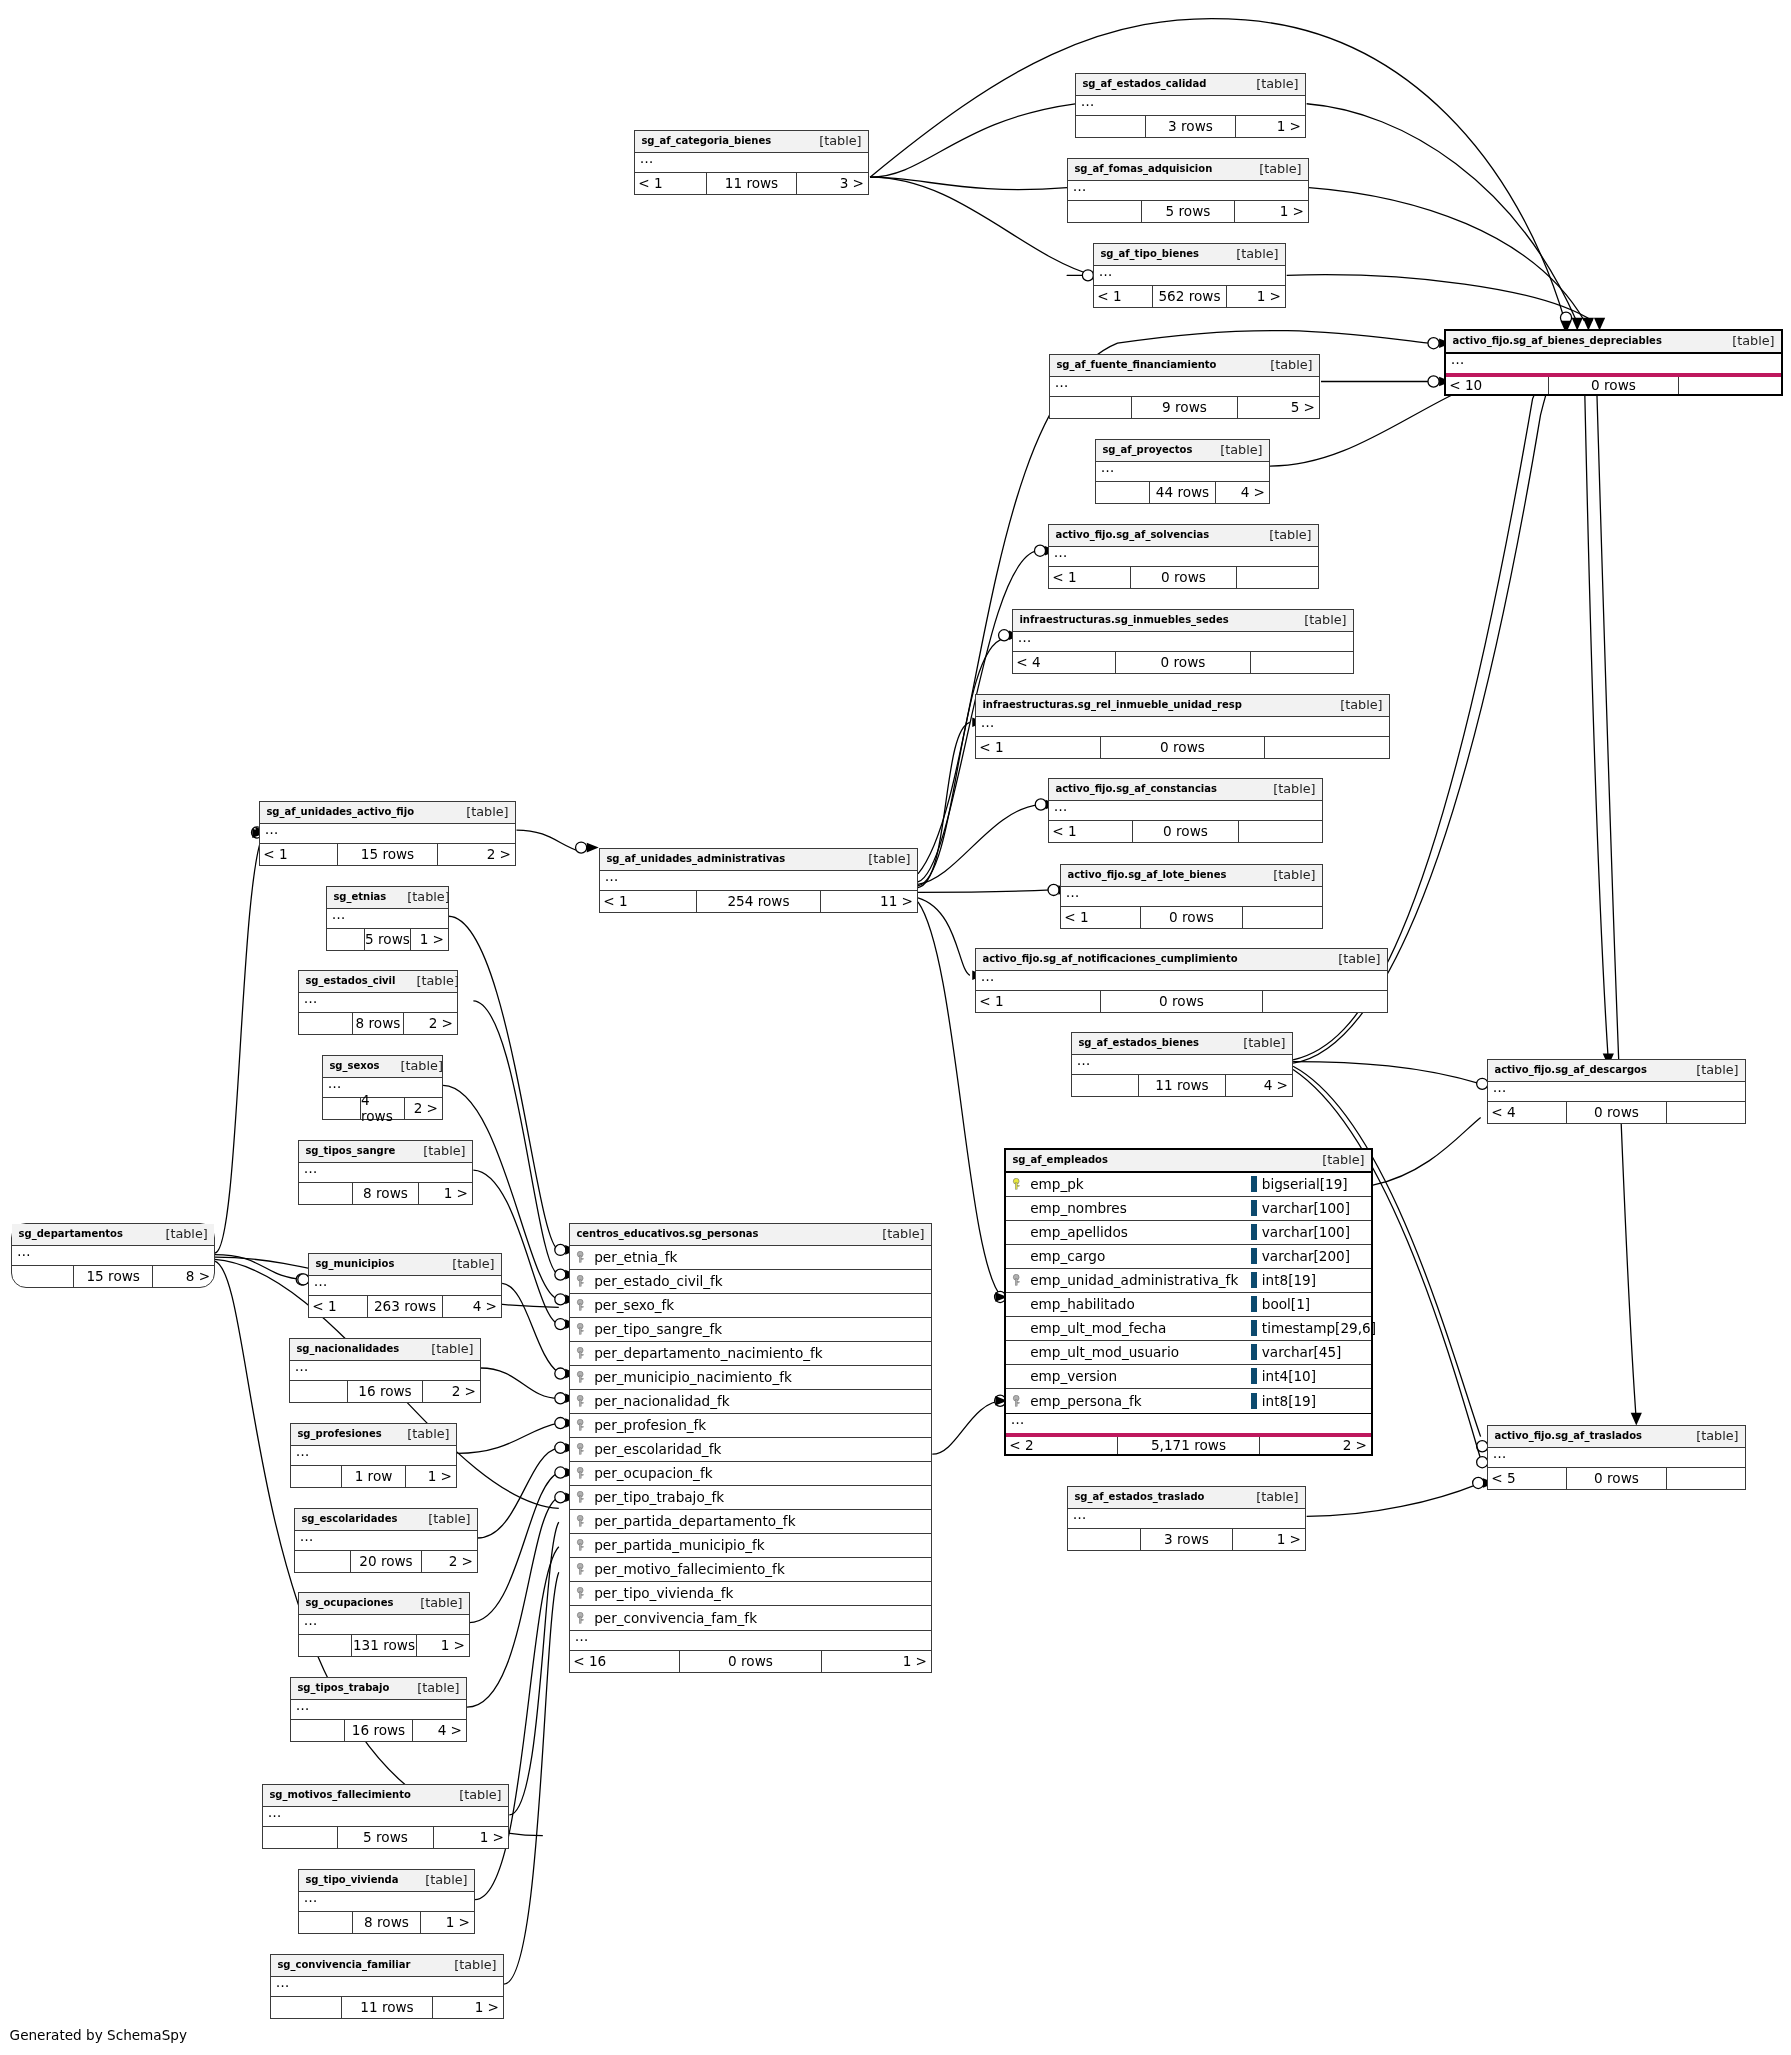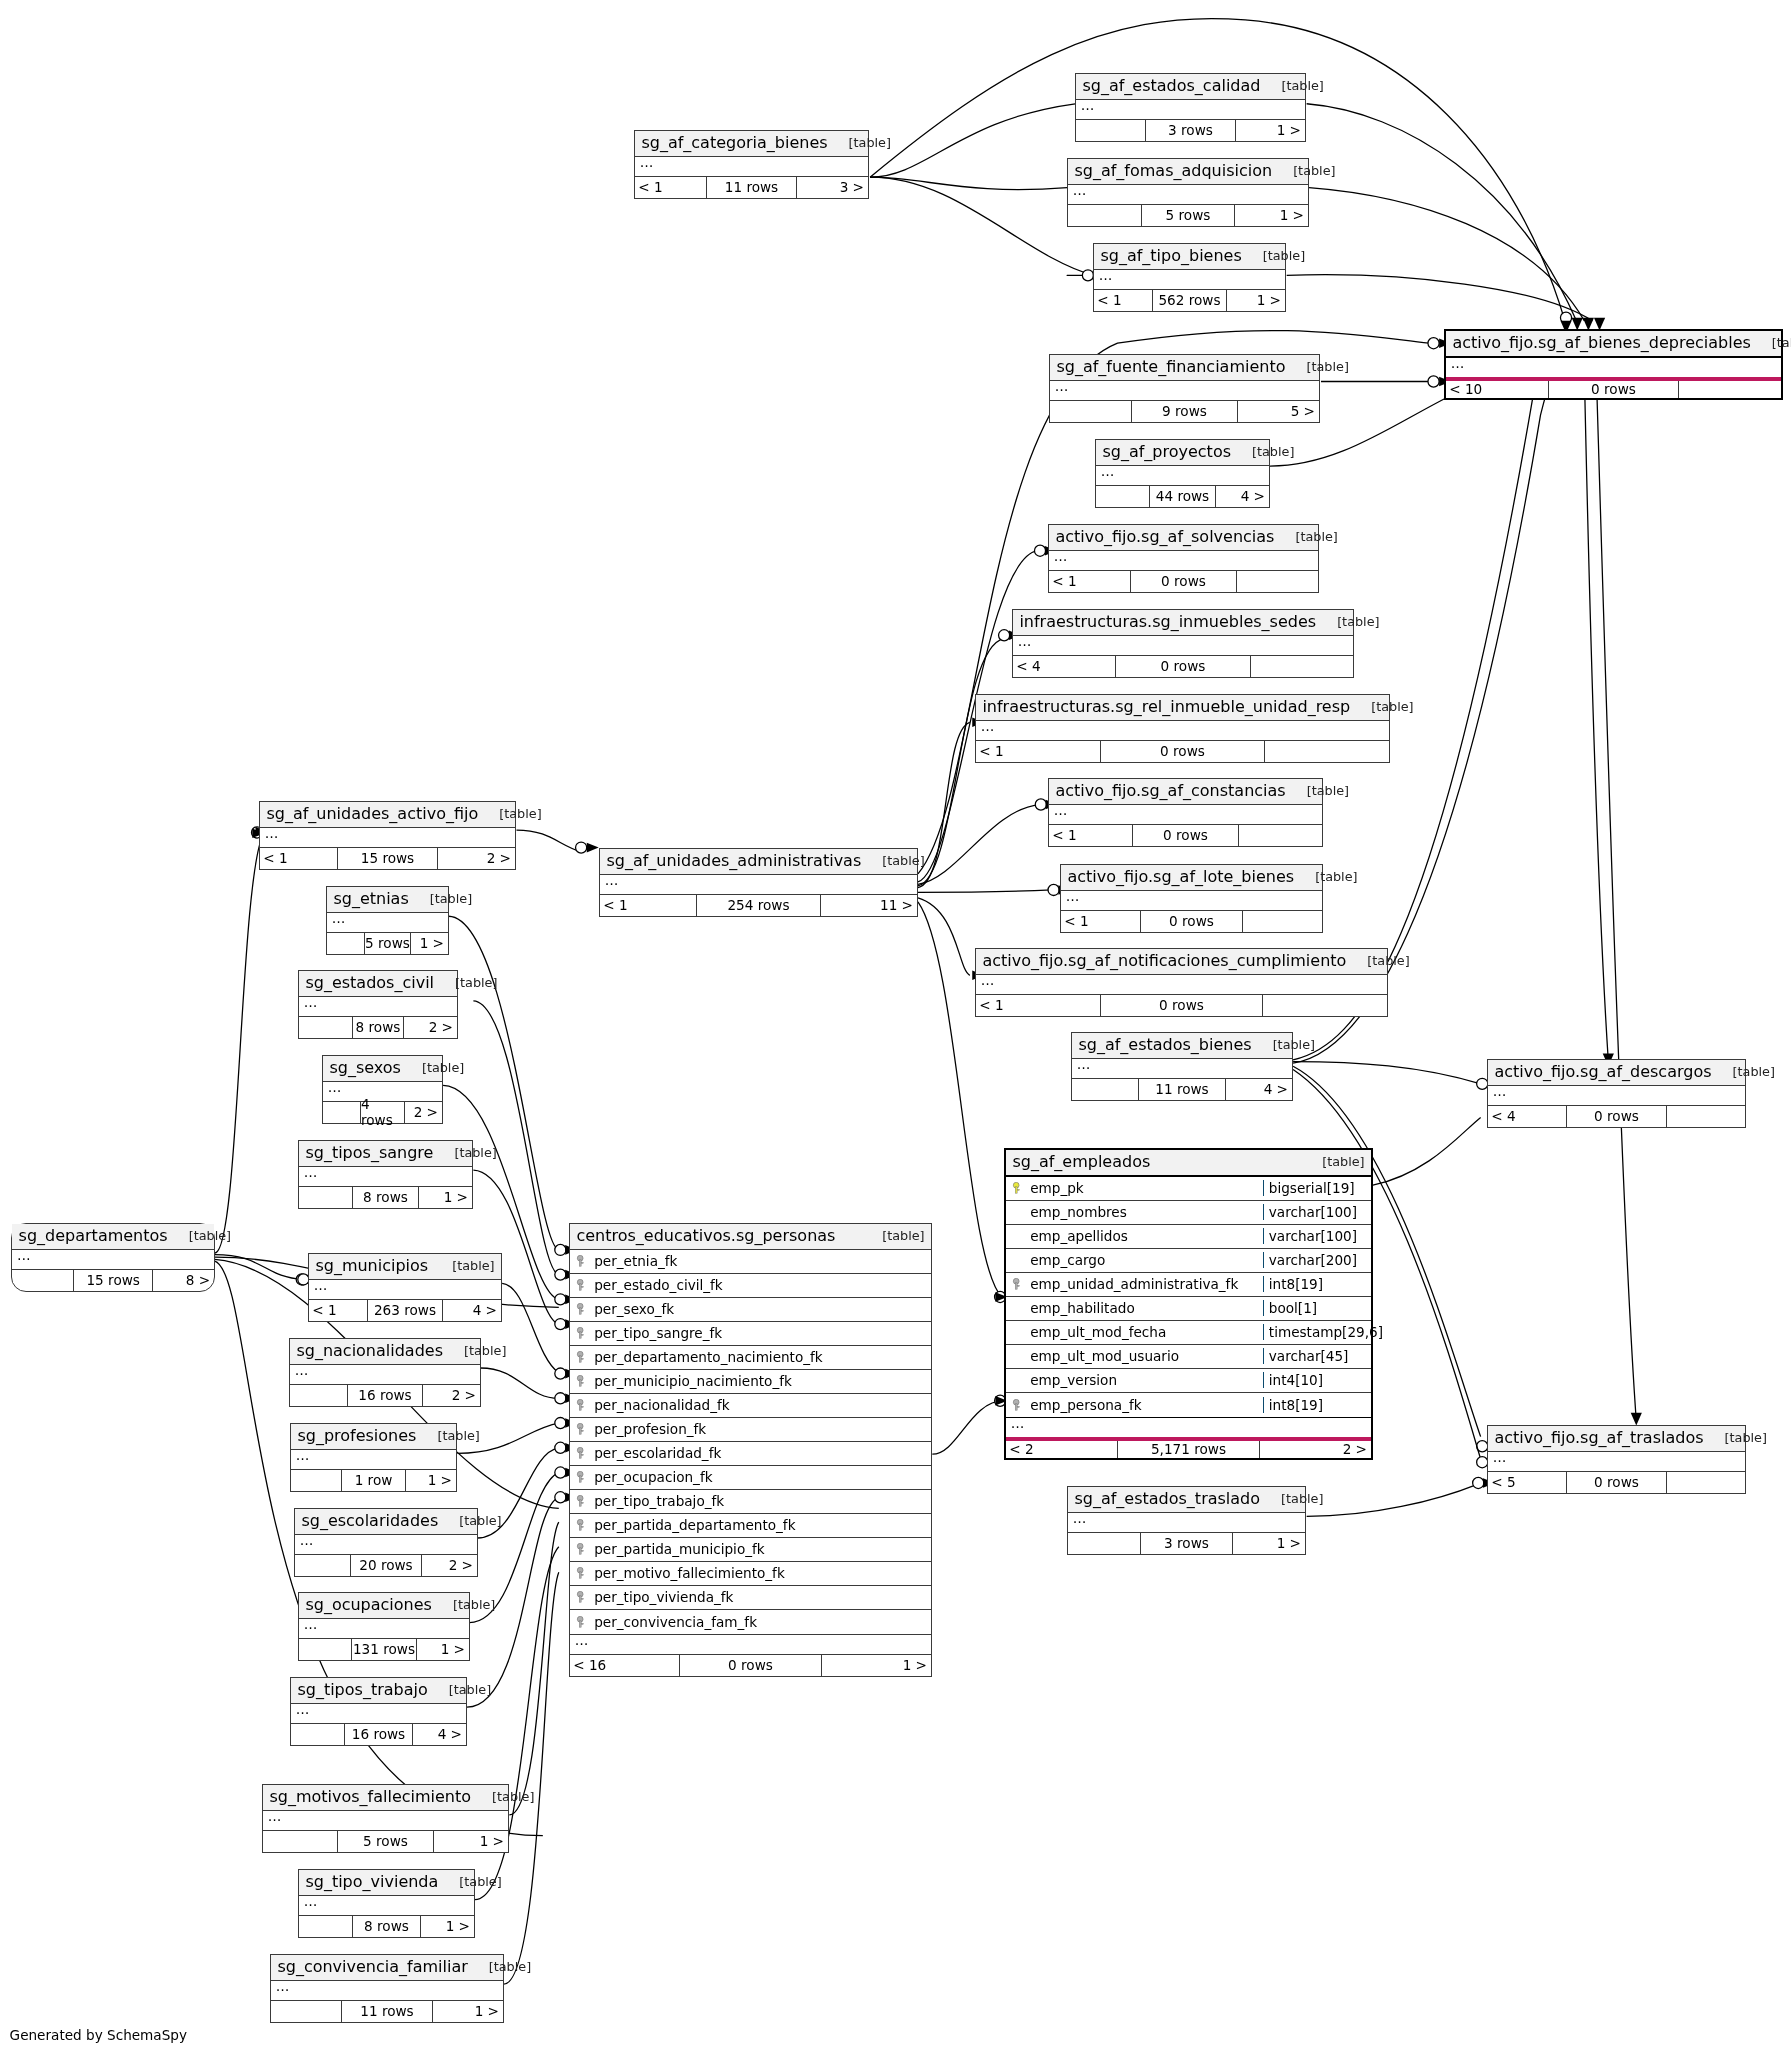--- a/index.html
+++ b/index.html
@@ -26,41 +26,41 @@
   }
   .table.bold { border-width: 2.1px; border-color: #000; }
   .t-head {
     background: #f2f2f2;
     border-bottom: 1.3px solid #3a3a3a;
     display: flex; align-items: center; justify-content: space-between;
     padding: 2.4px 6.4px 3.2px 6.4px;
     white-space: nowrap;
   }
   .table.bold .t-head { border-bottom-width: 2.1px; border-bottom-color: #000; }
-  .t-name { font-weight: normal; font-size: 16px; color: #000; }
+  .t-name { font-weight: bold; font-size: 10px; color: #000; }
   .t-tag { font-size: 12.8px; color: #222; padding-left: 21px; }
   .t-dots {
     padding: 0.8px 4.8px 4px 4.8px;
     color: #000; font-size: 13.6px; line-height: 10.4px;
     border-bottom: 1.3px solid #3a3a3a;
     height: 20px;
   }
   .t-cols { border-bottom: 1.3px solid #3a3a3a; }
   .t-col {
     display: flex; align-items: center;
     border-bottom: 1px solid #3a3a3a;
     height: 24px;
     white-space: nowrap;
   }
   .t-col:last-child { border-bottom: none; }
   .t-col .keycell { width: 21px; display: flex; align-items: center; justify-content: center; flex: none; }
   .t-col .cname { padding-left: 3.2px; flex: 1 1 auto; font-size: 13.6px; }
   .t-col .ctype {
-    border-left: 1px solid #0c4a6e;
-    padding-left: 4.8px; width: 108px; flex: none; font-size: 13.6px;
+    border-left: 6px solid #0c4a6e;
+    padding-left: 4.8px; width: 120px; flex: none; font-size: 13.6px;
   }
   .t-foot { display: flex; height: 21px; font-size: 13.6px; }
   .t-foot > div { display: flex; align-items: center; }
   .t-foot .lf { flex: 0 0 auto; padding-left: 3.2px; justify-content: flex-start; }
   .t-foot .mid { flex: 1 1 auto; justify-content: center; border-left: 1px solid #3a3a3a; border-right: 1px solid #3a3a3a; }
   .t-foot .rt { flex: 0 0 auto; justify-content: flex-end; padding-right: 4px; }
   .table.bold .t-dots, .table.bold .t-cols { border-bottom-color: #000; }
   .table.bold .t-foot { border-top: 4px solid #be185d; margin-top: -1px; }
 
   .key {

